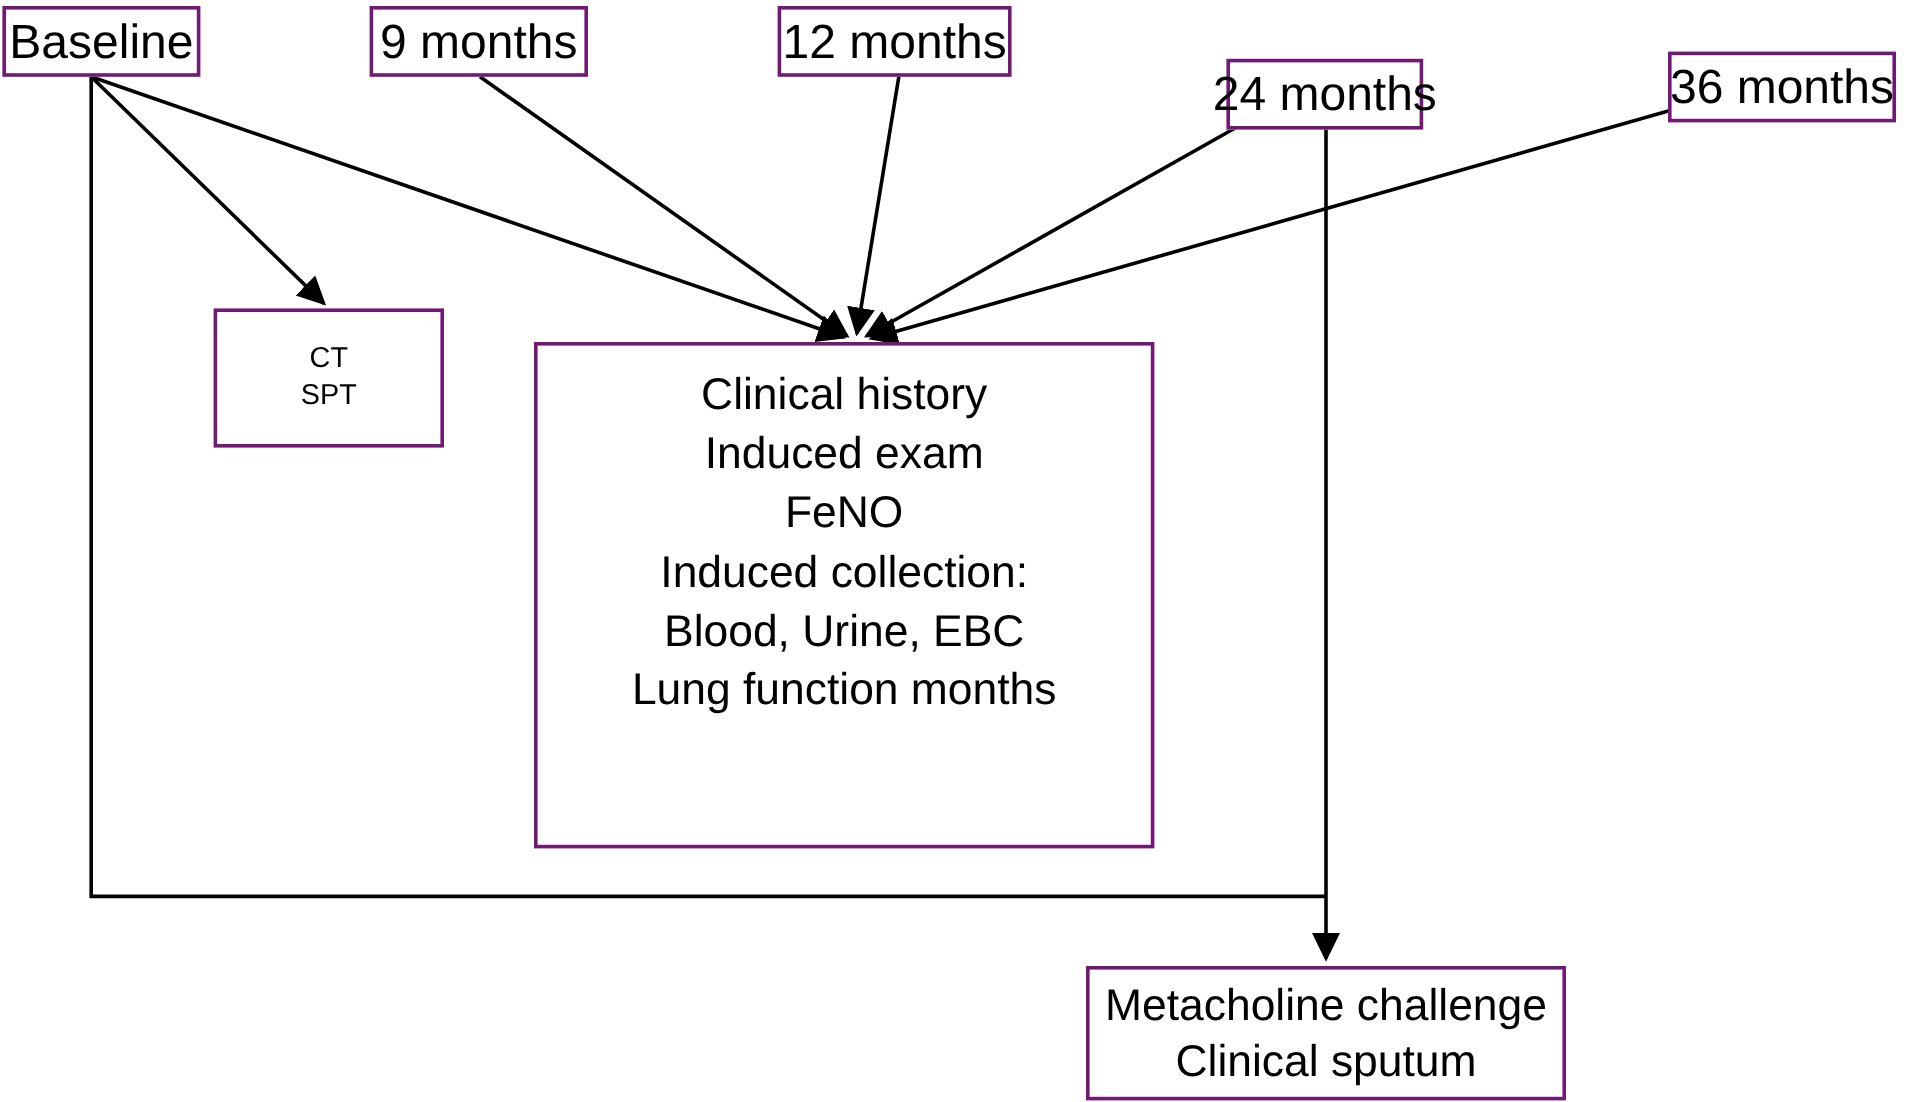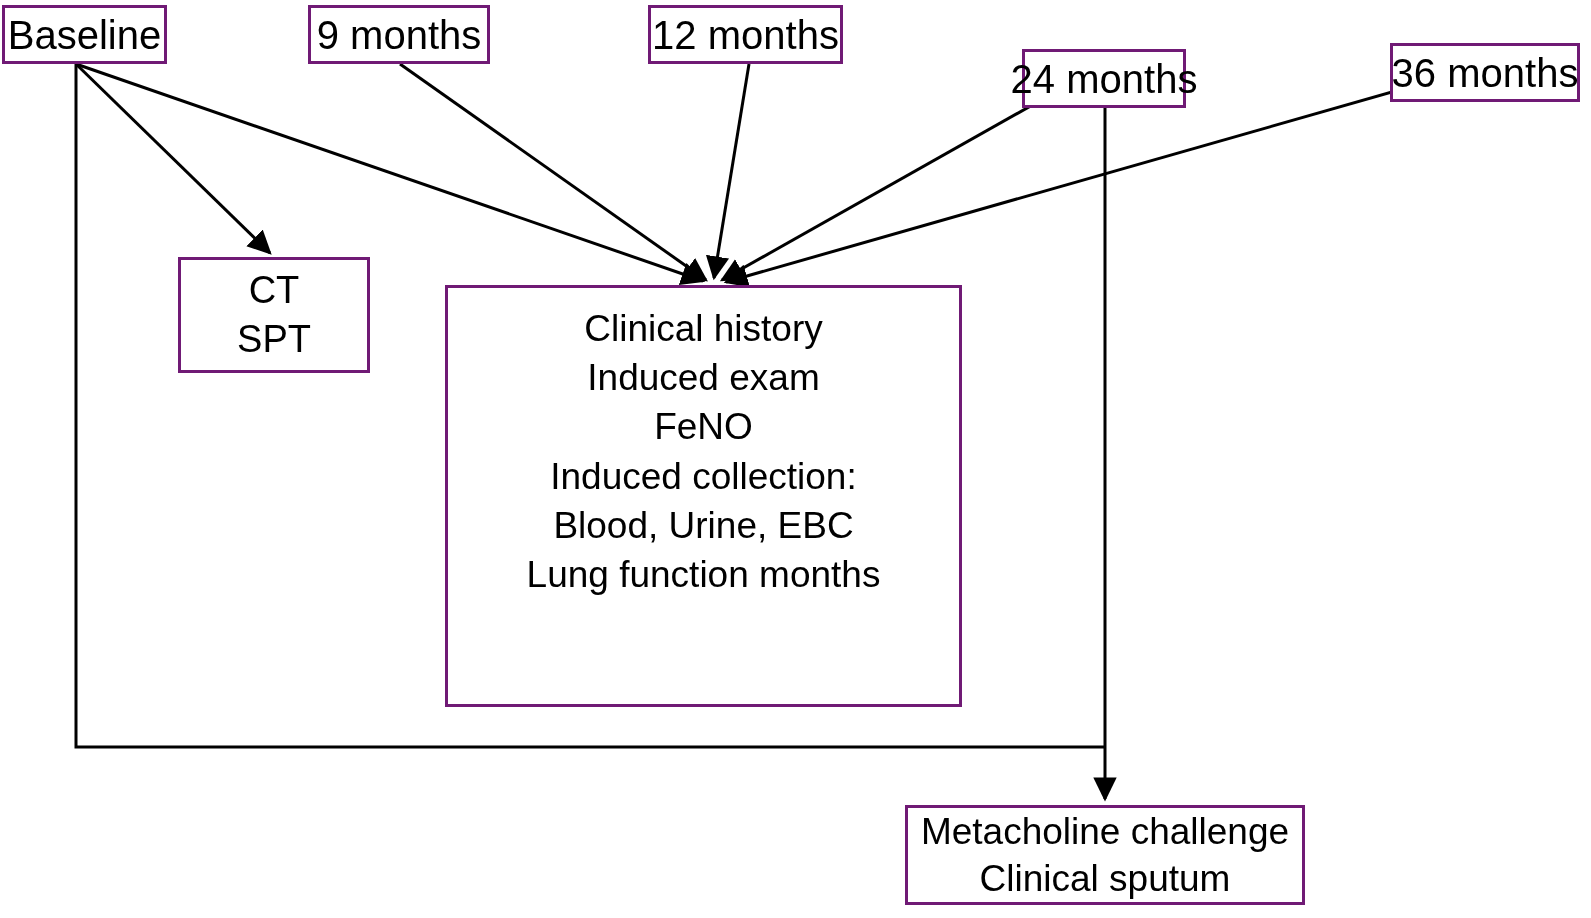--- a/index.html
+++ b/index.html
@@ -50,32 +50,32 @@
     white-space: nowrap;
   }
   #node-baseline   { left: 2px;    top: 5px;   width: 165px; height: 59px; }
   #node-6months    { left: 308px;  top: 5px;   width: 182px; height: 59px; }
   #node-12months   { left: 648px;  top: 5px;   width: 195px; height: 59px; }
   #node-24months   { left: 1022px; top: 5px;   width: 164px; height: 59px; margin-top: 44px; }
   #node-36months   { left: 1390px; top: 5px;   width: 190px; height: 59px; margin-top: 38px; }
 
   #node-ctspt {
     left: 178px; top: 257px; width: 192px; height: 116px;
-    font-size: 38px;
+    font-size: 24px;
     line-height: 1.28;
   }
   #node-assessments {
     left: 445px; top: 285px; width: 517px; height: 422px;
     font-size: 37px;
     line-height: 1.33;
     justify-content: flex-start;
     padding-top: 16px;
   }
   #node-metacholine {
-    left: 905px; top: 805px; width: 400px; height: 100px;
+    left: 905px; top: 805px; width: 400px; height: 112px;
     font-size: 37px;
     line-height: 1.28;
   }
 </style>
 </head>
 <body>
 
 <div id="canvas">
 
   <svg id="edges" viewBox="0 0 1591 918" width="1591" height="918" xmlns="http://www.w3.org/2000/svg">

